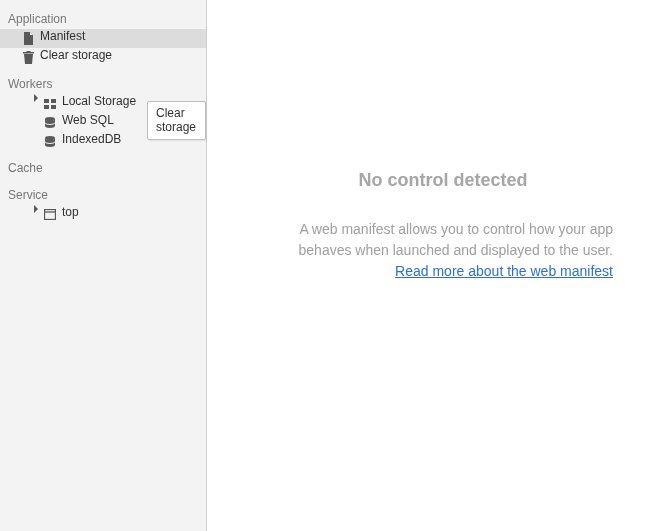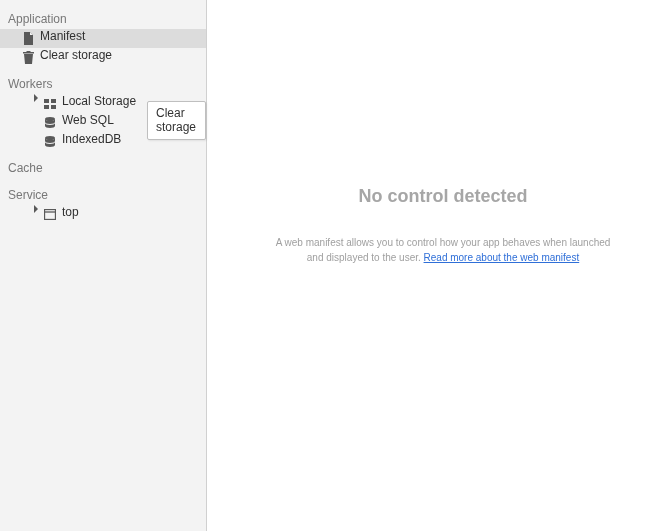--- a/index.html
+++ b/index.html
@@ -17,21 +17,21 @@
   svg { display: block; }
   .arrow svg { color: #595959; }
   .tooltip {
     position: absolute; top: 101px; left: 147px;
     background: #fff; border: 1px solid #bfbfbf; border-radius: 2px;
     padding: 4px 8px 5px 8px; font-size: 12px; color: #333;
     box-shadow: 1px 1px 2px rgba(0,0,0,0.08);
   }
   .main { flex: 1; height: 100%; display: flex; flex-direction: column; align-items: center; justify-content: center; padding: 0 40px 80px 40px; }
   .headline { color: #a6a6a6; font-size: 18px; font-weight: 600; margin-bottom: 28px; text-align: center; }
-  .desc { color: #a0a0a0; font-size: 10px; line-height: 1.5; max-width: 340px; text-align: center; }
+  .desc { color: #a0a0a0; font-size: 14px; line-height: 1.5; max-width: 340px; text-align: right; }
   .desc a { color: #2f6fd8; text-decoration: underline; }
 </style>
 </head>
 <body>
 
 <div class="wrap">
   <div class="sidebar">
 
     <div class="section">
       <div class="section-title">Application</div>

